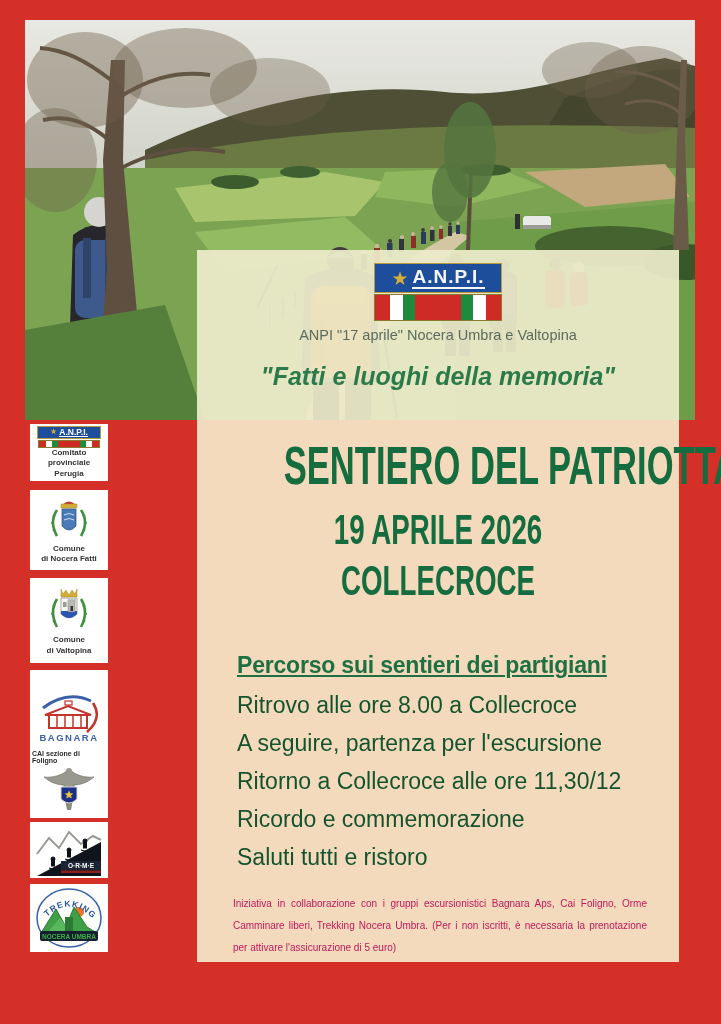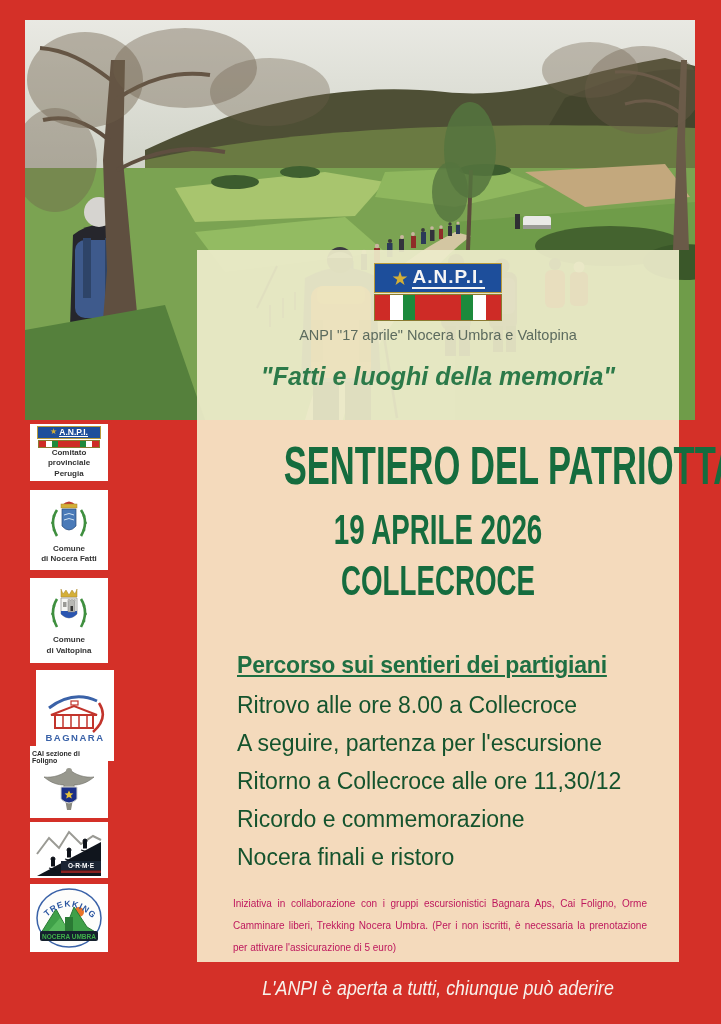--- a/index.html
+++ b/index.html
@@ -210,28 +210,25 @@
   <div class="peach-card">
     <span class="cond title-line">SENTIERO DEL PATRIOTTA</span>
     <span class="cond date-line">19 APRILE 2026</span>
     <span class="cond place-line">COLLECROCE</span>
     <div class="program">
       <div class="program-heading">Percorso sui sentieri dei partigiani</div>
       <div class="program-item">Ritrovo alle ore 8.00 a Collecroce</div>
       <div class="program-item">A seguire, partenza per l'escursione</div>
       <div class="program-item">Ritorno a Collecroce alle ore 11,30/12</div>
       <div class="program-item">Ricordo e commemorazione</div>
-      <div class="program-item">Nocera finali e ristoro</div>
+      <div class="program-item">Saluti tutti e ristoro</div>
     </div>
     <div class="note">Iniziativa in collaborazione con i gruppi escursionistici Bagnara Aps, Cai Foligno, Orme Camminare liberi, Trekking Nocera Umbra. (Per i non iscritti, è necessaria la prenotazione per attivare l'assicurazione di 5 euro)</div>
   </div>
 
-  <div class="tagline-wrap">
-    <span class="tagline">L'ANPI è aperta a tutti, chiunque può aderire</span>
-  </div>
 
   <div class="logo-box" style="top:424px;height:57px;">
     <div class="anpi-flag--sm">
       <span class="anpi-star--sm">★</span>
       <span class="anpi-word--sm">A.N.P.I.</span>
     </div>
     <div class="anpi-ribbon--sm"></div>
     <div class="logo-caption">
       <span>Comitato provinciale</span><br>
       <span>Perugia</span>
@@ -278,21 +275,21 @@
       <circle cx="37" cy="21" r="1.4" fill="#3f8f3f"></circle>
         <circle cx="38.5" cy="29" r="1.4" fill="#3f8f3f"></circle>
       <circle cx="37" cy="36" r="1.4" fill="#3f8f3f"></circle>
     </svg>
     <div class="logo-caption">
       <span>Comune</span><br>
       <span>di Valtopina</span>
     </div>
   </div>
 
-  <div class="logo-box" style="top:670px;height:91px;margin-left:6px;">
+  <div class="logo-box" style="top:670px;height:91px;">
     <svg width="68" height="48" viewBox="0 0 68 48">
       <path d="M8,20 Q32,2 56,13" stroke="#3a62a8" stroke-width="3" fill="none"></path>
       <path d="M58,15 Q68,30 52,44" stroke="#c2342c" stroke-width="2.5" fill="none"></path>
       <polygon points="10,27 33,18 56,27" fill="none" stroke="#c2342c" stroke-width="2"></polygon>
       <rect x="30" y="13" width="7" height="4" fill="none" stroke="#c2342c" stroke-width="1.2"></rect>
       <rect x="14" y="27" width="38" height="13" fill="none" stroke="#c2342c" stroke-width="2"></rect>
       <line x1="22" y1="27" x2="22" y2="40" stroke="#c2342c" stroke-width="1.5"></line>
       <line x1="30" y1="27" x2="30" y2="40" stroke="#c2342c" stroke-width="1.5"></line>
       <line x1="38" y1="27" x2="38" y2="40" stroke="#c2342c" stroke-width="1.5"></line>
       <line x1="46" y1="27" x2="46" y2="40" stroke="#c2342c" stroke-width="1.5"></line>

